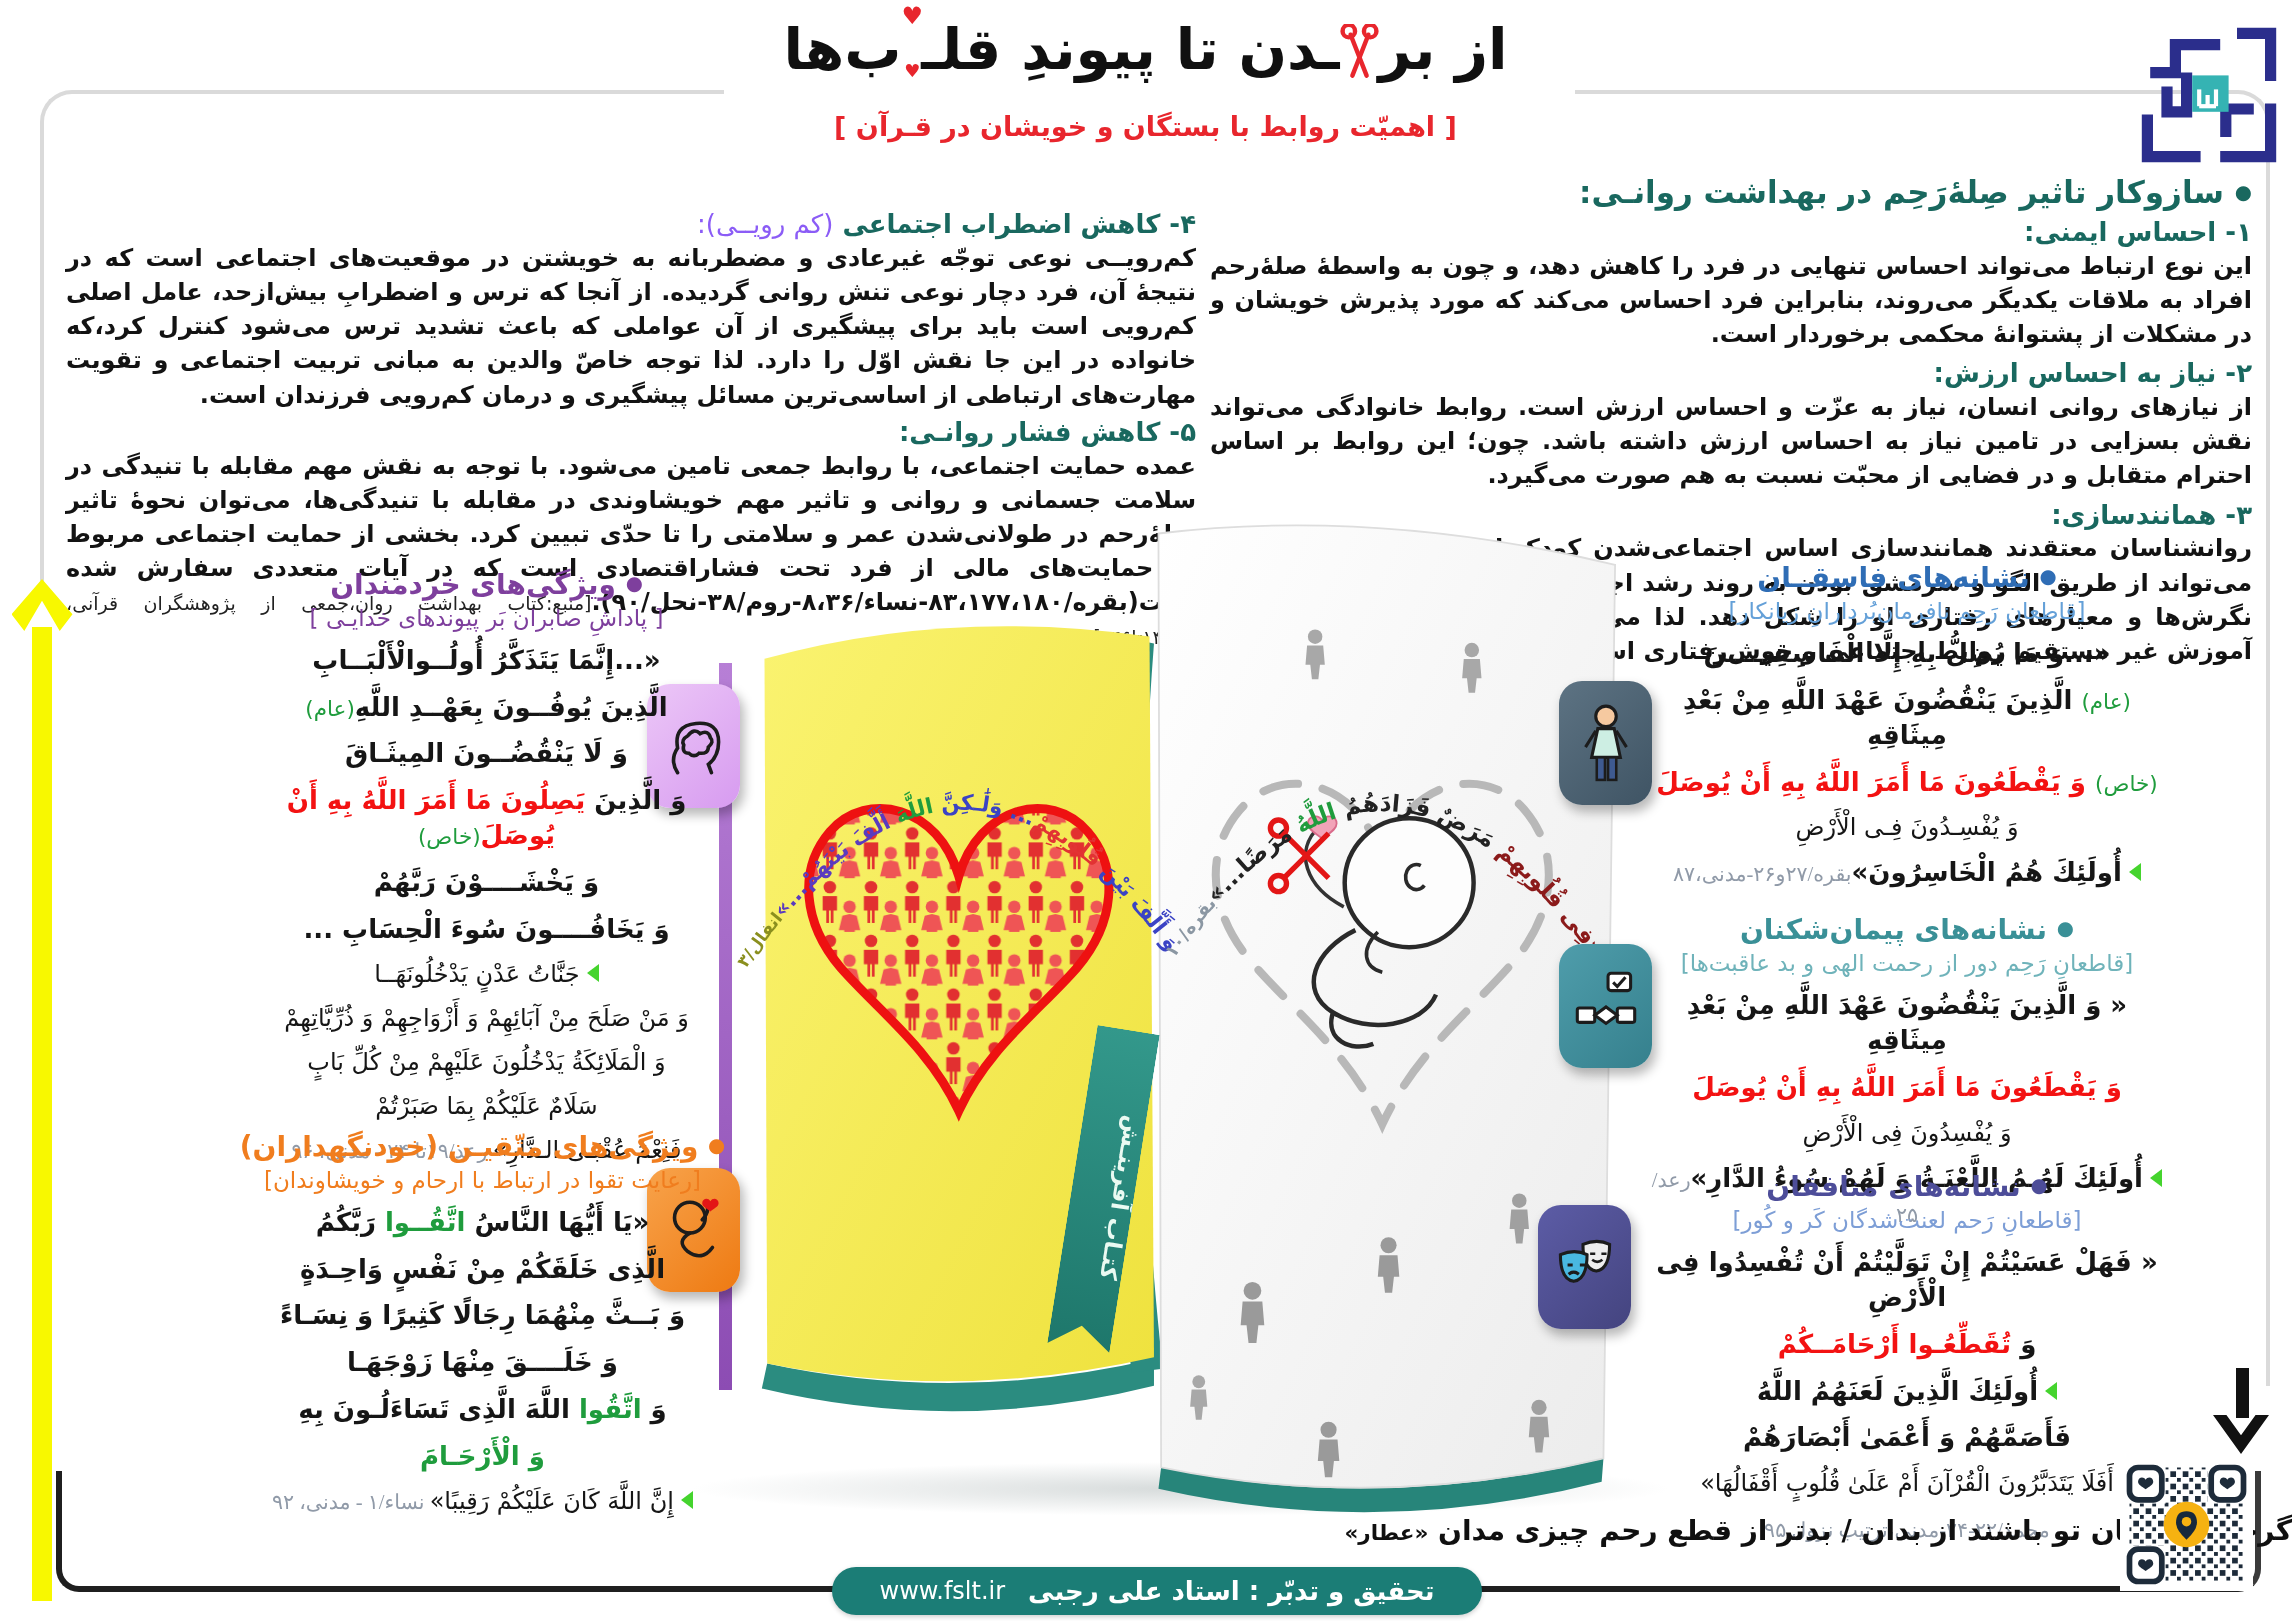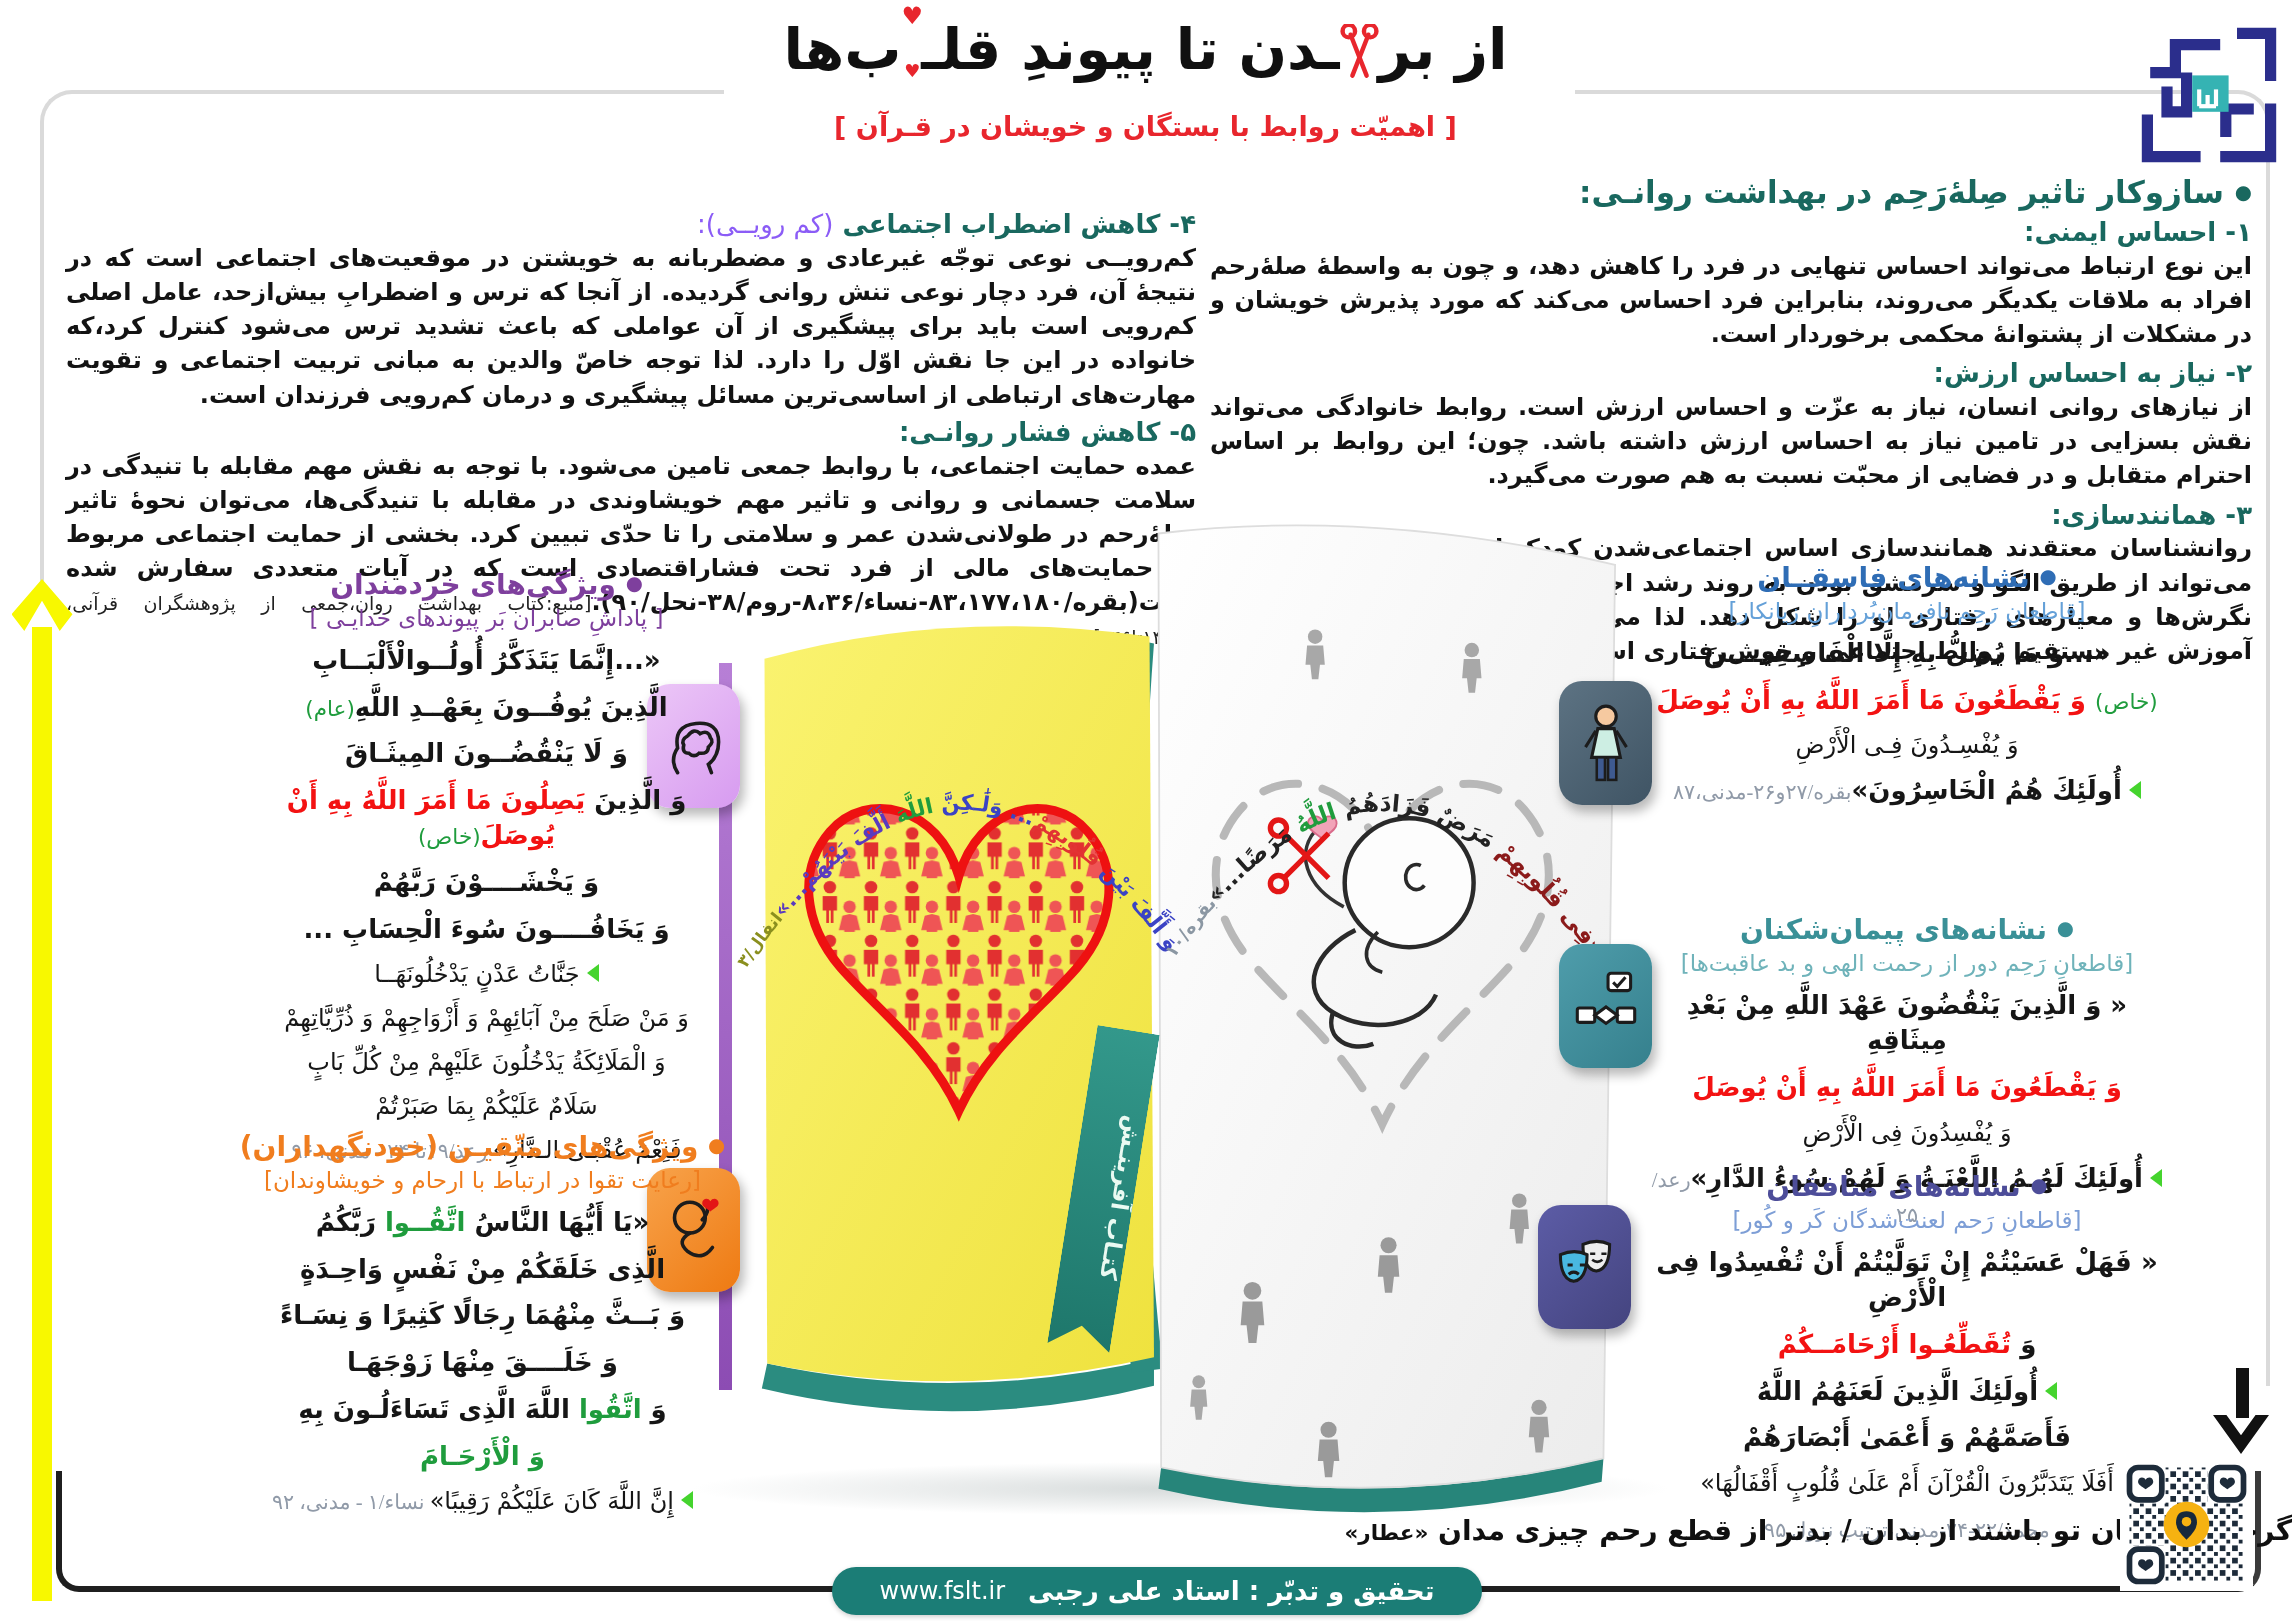--- a/index.html
+++ b/index.html
@@ -318,20 +318,21 @@
     <div class="q-line"><span>وَ خَلَــــقَ مِنْهَا زَوْجَهَـا</span></div>
     <div class="q-line"><span>وَ </span><span class="green">اتَّقُوا</span><span> اللَّهَ الَّذِی تَسَاءَلُـونَ بِهِ</span></div>
     <div class="q-line green"><span>وَ الْأَرْحَـامَ</span></div>
     <div class="q-line lite"><span class="tri"></span><span>إِنَّ اللَّهَ کَانَ عَلَیْکُمْ رَقِیبًا»</span><span class="ref"> نساء/۱ - مدنی، ۹۲</span></div>
   </div>
 
   <div class="qsec fasiqan">
     <div class="q-head"><span class="bullet">●</span> <span>نشانه‌های فاسقــان</span></div>
     <div class="q-bracket">[قاطعانِ رَحِم نافرمان‌بُردارانِ زیانکار]</div>
     <div class="q-line"><span>«...وَ مَا یُضِلُّ بِهِ إِلَّا الْفَاسِقِیــــنَ</span></div>
+    <div class="q-line"><span class="greenp">(عام)</span><span> الَّذِینَ یَنْقُضُونَ عَهْدَ اللَّهِ مِنْ بَعْدِ مِیثَاقِهِ</span></div>
     <div class="q-line"><span class="greenp">(خاص)</span><span class="red"> وَ یَقْطَعُونَ مَا أَمَرَ اللَّهُ بِهِ أَنْ یُوصَلَ</span></div>
     <div class="q-line lite"><span>وَ یُفْسِـدُونَ فِـی الْأَرْضِ</span></div>
     <div class="q-line"><span class="tri"></span><span>أُولَئِكَ هُمُ الْخَاسِرُونَ»</span><span class="ref">بقره/۲۷و۲۶-مدنی،۸۷</span></div>
   </div>
 
   <div class="qsec peyman">
     <div class="q-head"><span class="bullet">●</span> <span>نشانه‌های پیمان‌شکنان</span></div>
     <div class="q-bracket">[قاطعانِ رَحِم دور از رحمت الهی و بد عاقبت‌ها]</div>
     <div class="q-line"><span>« وَ الَّذِینَ یَنْقُضُونَ عَهْدَ اللَّهِ مِنْ بَعْدِ مِیثَاقِهِ</span></div>
     <div class="q-line"><span class="red">وَ یَقْطَعُونَ مَا أَمَرَ اللَّهُ بِهِ أَنْ یُوصَلَ</span></div>

